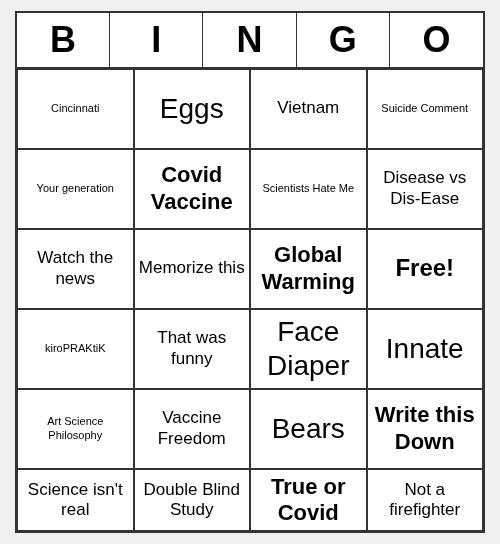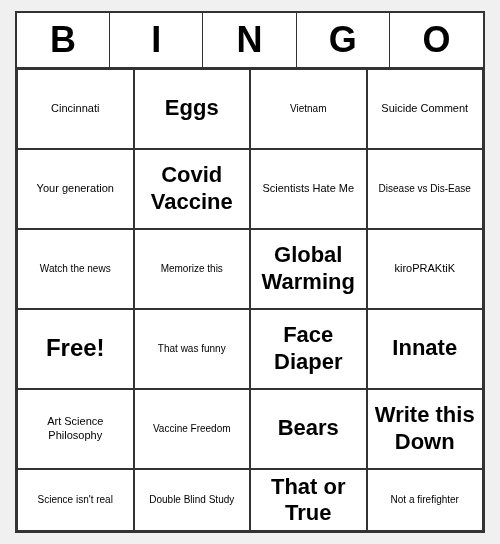--- a/index.html
+++ b/index.html
@@ -37,26 +37,26 @@
       grid-template-columns: repeat(4, 1fr);
       grid-template-rows: repeat(5, 80px);
     }
     .bingo-cell {
       border: 1px solid #333;
       display: flex;
       align-items: center;
       justify-content: center;
       text-align: center;
       padding: 4px;
-      font-size: 10px;
+      font-size: 17px;
       line-height: 1.2;
     }
     .bingo-cell.large-text {
-      font-size: 22px;
-      font-weight: bold;
+      font-size: 28px;
+      font-weight: normal;
     }
     .bingo-cell.medium-text {
       font-size: 22px;
       font-weight: bold;
     }
     .bingo-cell.free {
       font-size: 24px;
       font-weight: bold;
     }
     .bingo-cell.small-text {
@@ -79,27 +79,27 @@
       <div class="bingo-cell large-text">Eggs</div>
       <div class="bingo-cell">Vietnam</div>
       <div class="bingo-cell small-text">Suicide Comment</div>
       <div class="bingo-cell small-text">Your generation</div>
       <div class="bingo-cell medium-text">Covid Vaccine</div>
       <div class="bingo-cell small-text">Scientists Hate Me</div>
       <div class="bingo-cell">Disease vs Dis-Ease</div>
       <div class="bingo-cell">Watch the news</div>
       <div class="bingo-cell">Memorize this</div>
       <div class="bingo-cell medium-text">Global Warming</div>
+      <div class="bingo-cell free">Free!</div>
       <div class="bingo-cell small-text">kiroPRAKtiK</div>
-      <div class="bingo-cell free">Free!</div>
       <div class="bingo-cell">That was funny</div>
       <div class="bingo-cell large-text">Face Diaper</div>
       <div class="bingo-cell large-text">Innate</div>
       <div class="bingo-cell small-text">Art Science Philosophy</div>
       <div class="bingo-cell">Vaccine Freedom</div>
       <div class="bingo-cell large-text">Bears</div>
       <div class="bingo-cell medium-text">Write this Down</div>
       <div class="bingo-cell">Science isn't real</div>
       <div class="bingo-cell">Double Blind Study</div>
-      <div class="bingo-cell medium-text">That or True</div>
+      <div class="bingo-cell medium-text">True or Covid</div>
       <div class="bingo-cell">Not a firefighter</div>
     </div>
 </div>
 
 </body></html>

